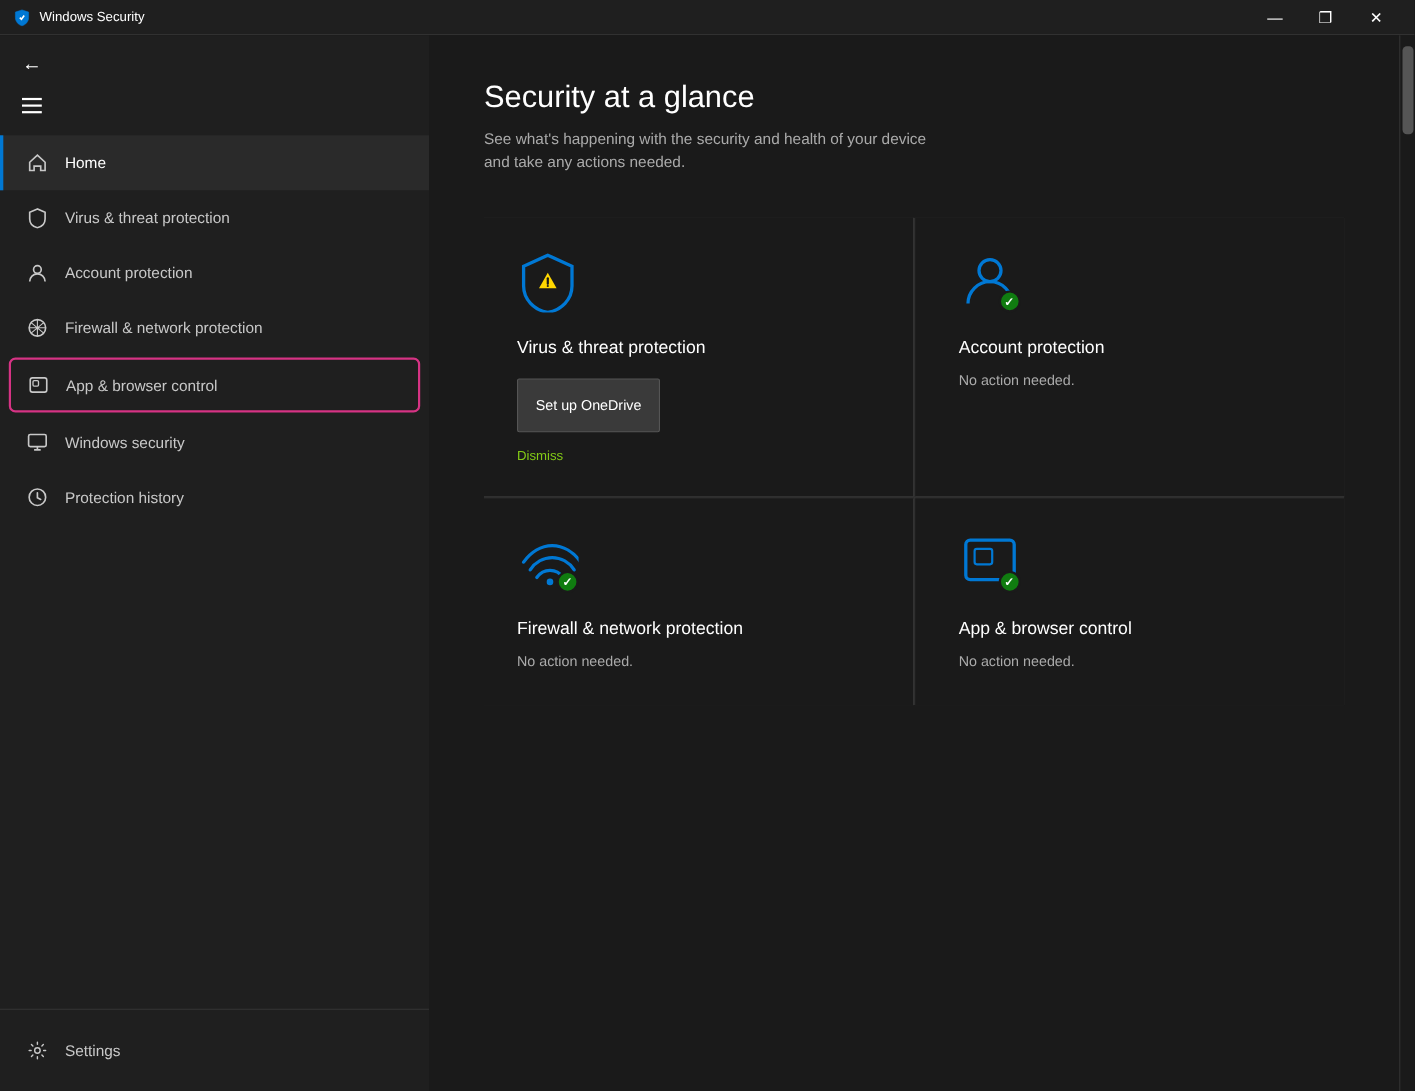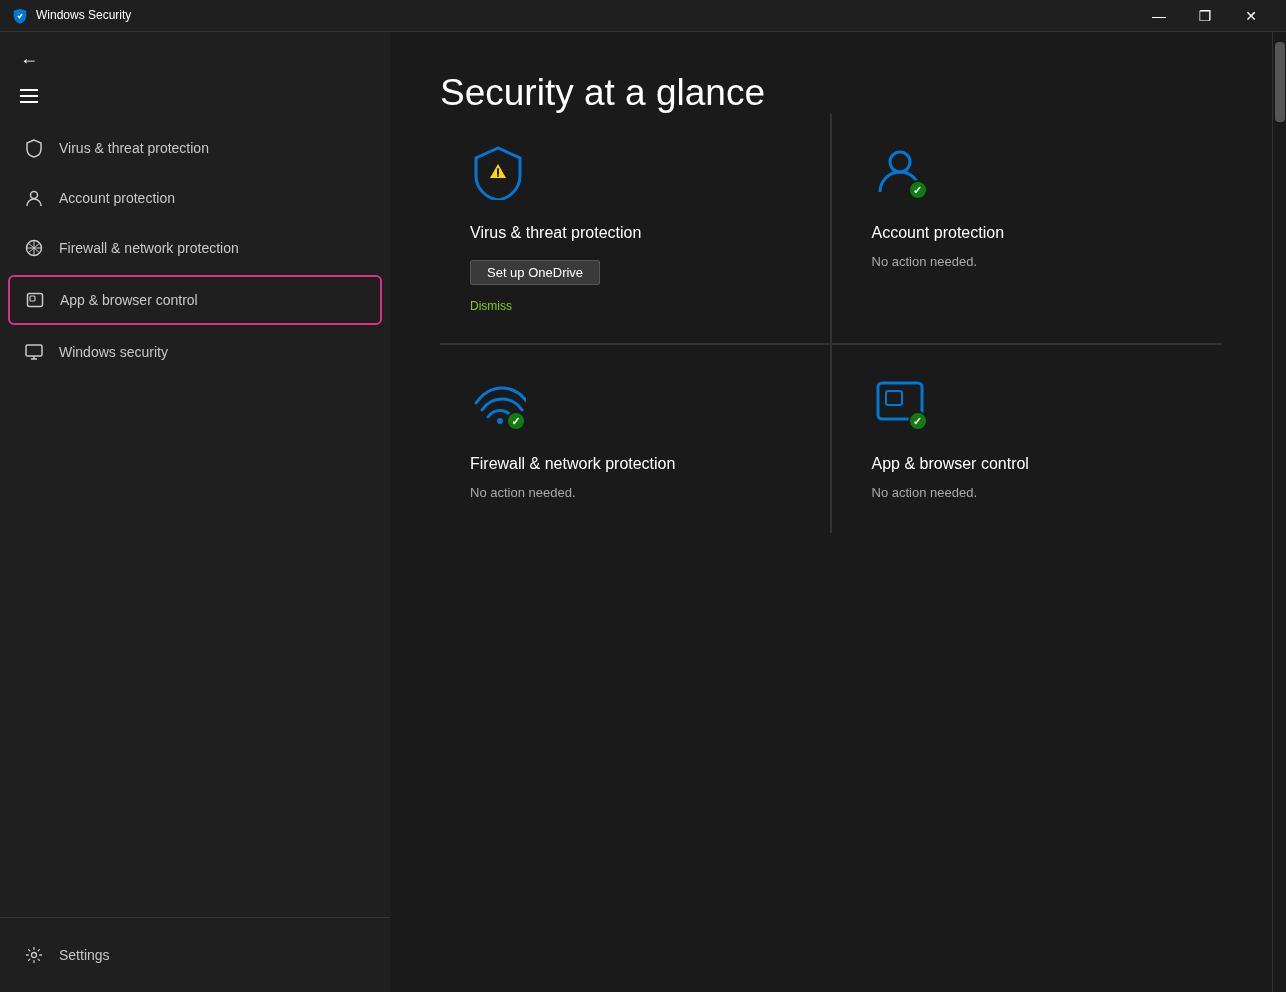--- a/index.html
+++ b/index.html
@@ -143,22 +143,23 @@
 
     
     .content {
       flex: 1;
       background: #1a1a1a;
       padding: 40px 50px;
       overflow-y: auto;
     }
     .content-title {
       color: #fff;
-      font-size: 37px;
+      font-size: 28px;
       font-weight: 300;
+      margin-bottom: 12px;
     }
     .content-subtitle {
       color: #aaa;
       font-size: 14px;
       margin-bottom: 40px;
       line-height: 1.5;
     }
 
     .cards-grid {
       display: grid;
@@ -187,21 +188,21 @@
     .card-desc {
       color: #aaa;
       font-size: 13px;
       line-height: 1.5;
     }
     .card-btn {
       margin-top: 8px;
       background: #3a3a3a;
       border: 1px solid #555;
       color: #fff;
-      padding: 4px 16px;
+      padding: 16px 16px;
       font-size: 13px;
       cursor: pointer;
       width: fit-content;
       border-radius: 2px;
     }
     .card-link {
       color: #84cc16;
       font-size: 12px;
       cursor: pointer;
       text-decoration: none;
@@ -258,20 +259,28 @@
       <button class="sidebar-back-btn">←</button>
     </div>
     <div style="padding: 4px 20px 12px 20px;">
       <div class="hamburger-line"></div>
       <div class="hamburger-line" style="margin-top:4px;"></div>
       <div class="hamburger-line" style="margin-top:4px;"></div>
     </div>
 
     <div class="sidebar-nav">
 
+      <div class="nav-item active">
+        <div class="nav-icon">
+          <svg viewBox="0 0 20 20" fill="none" xmlns="http://www.w3.org/2000/svg">
+            <path d="M3 9.5L10 3l7 6.5V17H13v-4H7v4H3V9.5z" stroke="#c8c8c8" stroke-width="1.5" fill="none"></path>
+          </svg>
+        </div>
+        <span>Home</span>
+      </div>
 
       <div class="nav-item">
         <div class="nav-icon">
           <svg viewBox="0 0 20 20" fill="none" xmlns="http://www.w3.org/2000/svg">
             <path d="M10 2L3 5v6c0 4 3 7 7 8 4-1 7-4 7-8V5L10 2z" stroke="#c8c8c8" stroke-width="1.5" fill="none"></path>
           </svg>
         </div>
         <span>Virus &amp; threat protection</span>
       </div>
 
@@ -310,37 +319,49 @@
           <svg viewBox="0 0 20 20" fill="none" xmlns="http://www.w3.org/2000/svg">
             <rect x="2" y="3" width="16" height="11" rx="1.5" stroke="#c8c8c8" stroke-width="1.5" fill="none"></rect>
             <path d="M7 17h6M10 14v3" stroke="#c8c8c8" stroke-width="1.5"></path>
           </svg>
         </div>
         <span>Windows security</span>
       </div>
 
 
 
+      <div class="nav-item">
+        <div class="nav-icon">
+          <svg viewBox="0 0 20 20" fill="none" xmlns="http://www.w3.org/2000/svg">
+            <circle cx="10" cy="10" r="7.5" stroke="#c8c8c8" stroke-width="1.5" fill="none"></circle>
+            <path d="M10 6v4.5l3 1.5" stroke="#c8c8c8" stroke-width="1.5" stroke-linecap="round"></path>
+          </svg>
+        </div>
+        <span>Protection history</span>
+      </div>
     </div>
 
     <div class="sidebar-bottom">
       <div class="nav-item">
         <div class="nav-icon">
           <svg viewBox="0 0 20 20" fill="none" xmlns="http://www.w3.org/2000/svg">
             <circle cx="10" cy="10" r="2.5" stroke="#c8c8c8" stroke-width="1.3" fill="none"></circle>
             <path d="M10 2.5v1.8M10 15.7v1.8M2.5 10h1.8M15.7 10h1.8M4.6 4.6l1.3 1.3M14.1 14.1l1.3 1.3M4.6 15.4l1.3-1.3M14.1 5.9l1.3-1.3" stroke="#c8c8c8" stroke-width="1.3" stroke-linecap="round"></path>
           </svg>
         </div>
         <span>Settings</span>
       </div>
     </div>
   </div>
 
   <div class="content">
     <h1 class="content-title">Security at a glance</h1>
+    <p class="content-subtitle">
+      See what's happening with the security and health of your device<br>and take any actions needed.
+    </p>
 
     <div class="cards-grid">
 
       <div class="card" style="border-right: 1px solid #333; border-bottom: 1px solid #333;">
         <div class="card-icon">
           <svg width="56" height="56" viewBox="0 0 56 56" fill="none">
 
             <path d="M28 4L6 14v18c0 12 9.5 22 22 24 12.5-2 22-12 22-24V14L28 4z" fill="none" stroke="#0078d4" stroke-width="3"></path>
 
             <path d="M28 20l-8 14h16L28 20z" fill="#ffd700" stroke="none"></path>

